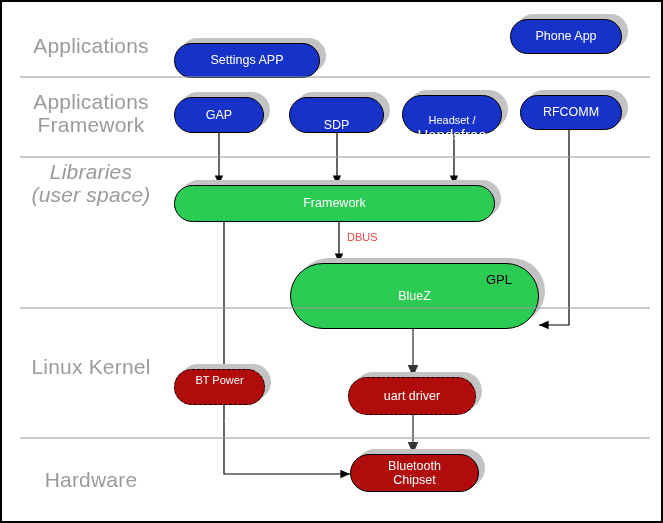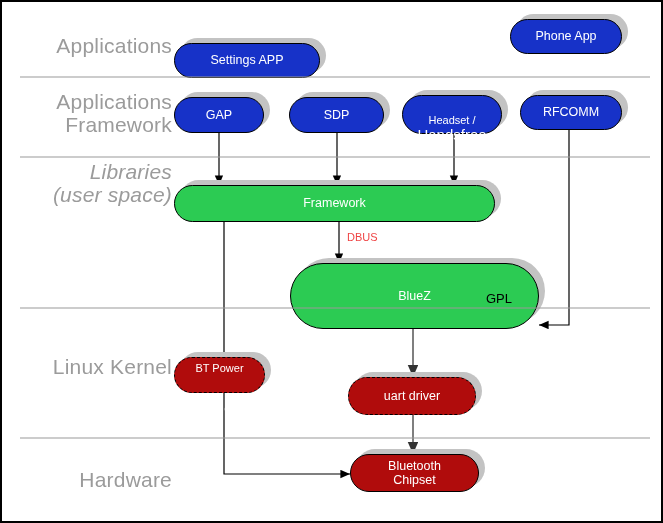--- a/index.html
+++ b/index.html
@@ -12,41 +12,41 @@
     font-family:"Liberation Sans", sans-serif;
     overflow:hidden;
   }
   svg.layer{position:absolute;left:0;top:0;pointer-events:none;}
   #connectors{z-index:1;}
   #separators{z-index:3;}
 
   .layer-label{
     position:absolute;left:8px;width:162px;z-index:2;
     color:#9B9B9B;font-size:21px;line-height:23px;
-    text-align:right;letter-spacing:.2px;
+    text-align:center;letter-spacing:.2px;
   }
 
   .pill{
     position:absolute;z-index:2;
     display:flex;flex-direction:column;align-items:center;justify-content:center;
     box-sizing:border-box;
     color:#fff;text-align:center;
     border:1.5px solid #000;
     box-shadow:6px -5px 0 0 #c3c3c3;
     line-height:1.15;
   }
   .pill.blue{background:#1732C8;}
   .pill.green{background:#2CCB53;}
   .pill.red{background:#B00C0C;}
   .pill.dashed{border-style:dashed;}
   .t13{font-size:12.5px;}
   .t11{font-size:11px;margin-top:28px;}
   .t10{font-size:15px;}
 
-  .gpl-tag{position:absolute;top:9px;right:26px;color:#000;font-size:13px;margin-top:19px;}
+  .gpl-tag{position:absolute;top:9px;right:26px;color:#000;font-size:13px;}
   .edge-label{position:absolute;z-index:2;color:#ef4444;font-size:11px;}
 </style>
 </head>
 <body>
 
 <div class="canvas">
 
   <svg id="connectors" class="layer" width="663" height="523">
     <defs>
       <marker id="arrB" markerWidth="9" markerHeight="8" refX="8" refY="3.5" orient="auto">
@@ -87,21 +87,21 @@
   <div class="pill blue t13" style="left:172px;top:17px;width:146px;height:35px;border-radius:18px;margin-top:24px;">
     <span>Settings APP</span>
   </div>
   <div class="pill blue t13" style="left:172px;top:95px;width:90px;height:36px;border-radius:18px;">
     <span>GAP</span>
   </div>
 
   <div class="pill blue t13" style="left:508px;top:17px;width:112px;height:35px;border-radius:18px;">
     <span>Phone App</span>
   </div>
-  <div class="pill blue t13" style="left:287px;top:95px;width:95px;height:36px;border-radius:18px;">
+  <div class="pill blue t13" style="left:287px;top:95px;width:95px;height:36px;border-radius:18px;justify-content:flex-end;">
     <span>SDP</span>
   </div>
   <div class="pill blue" style="left:400px;top:93px;width:100px;height:39px;border-radius:20px;">
     <span class="t11">Headset /</span>
     <span class="t10">Handsfree</span>
   </div>
   <div class="pill blue t13" style="left:518px;top:93px;width:102px;height:35px;border-radius:18px;">
     <span>RFCOMM</span>
   </div>
 
@@ -110,21 +110,21 @@
   </div>
   <div class="pill green t13" style="left:288px;top:261px;width:249px;height:66px;border-radius:33px;">
     <span>BlueZ</span>
     <span class="gpl-tag">GPL</span>
   </div>
 
   <div class="edge-label" style="left:345px;top:229px;">
     <span>DBUS</span>
   </div>
 
-  <div class="pill red dashed" style="left:172px;top:355px;width:91px;height:36px;border-radius:18px;">
+  <div class="pill red dashed" style="left:172px;top:367px;width:91px;height:36px;border-radius:18px;">
     <span class="t11">BT Power</span>
     <span class="t11">On / Off</span>
   </div>
   <div class="pill red dashed t13" style="left:346px;top:375px;width:128px;height:38px;border-radius:19px;">
     <span>uart driver</span>
   </div>
 
   <div class="pill red t13" style="left:348px;top:452px;width:129px;height:38px;border-radius:19px;">
     <span>Bluetooth</span>
     <span>Chipset</span>

